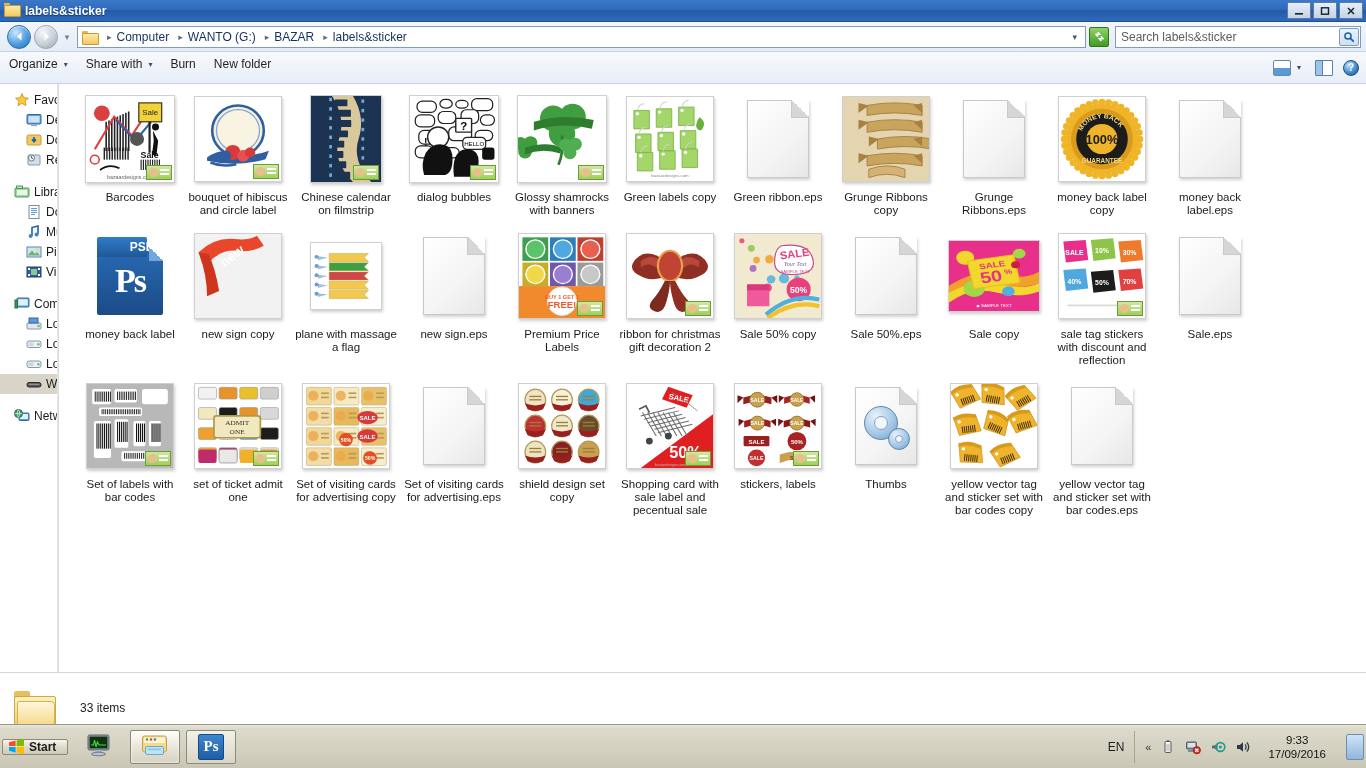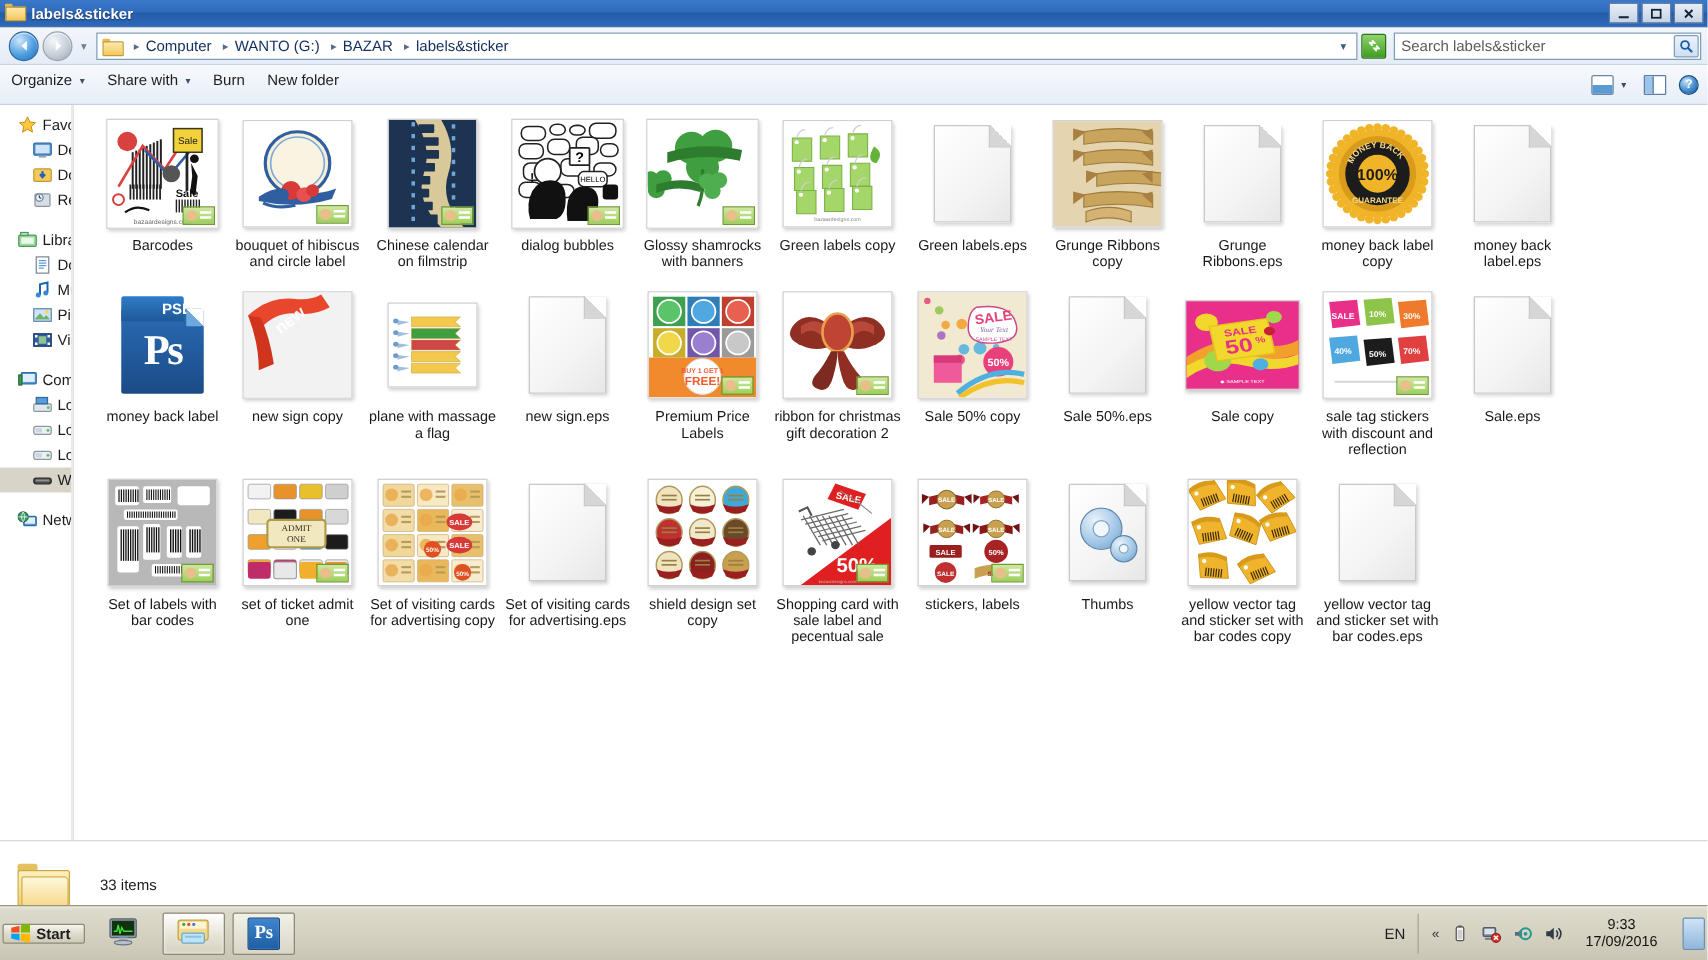--- a/index.html
+++ b/index.html
@@ -839,21 +839,21 @@
                 <text x="50" y="95" font-size="5" text-anchor="middle" fill="#888" font-family="sans-serif">bazaardesigns.com</text>
               </svg>
             </div>
           </div>
           <div class="caption">Green labels copy</div>
         </div>
         <div class="tile">
           <div class="thumb-wrap">
             <div class="doc"></div>
           </div>
-          <div class="caption">Green labels.eps</div>
+          <div class="caption">Green ribbon.eps</div>
         </div>
         <div class="tile">
           <div class="thumb-wrap">
             <div class="photo">
               <svg width="86" height="84" viewBox="0 0 100 100" preserveAspectRatio="none" style="display:block;background:#e4d4b0">
                 <rect width="100" height="100" fill="#e4d4b0"></rect>
                 <path d="M28 10 q32 -6 64 0 l0 12 q-32 -6 -64 0 z" fill="#c9a45c" stroke="#9d7b3c" stroke-width="1"></path>
                 <path d="M18 7 l12 3 l-12 9 z" fill="#a88142"></path>
                 <path d="M92 7 l-10 3 l10 9 z" fill="#a88142"></path>
                 <path d="M28 30 q32 -6 64 0 l0 12 q-32 -6 -64 0 z" fill="#c9a45c" stroke="#9d7b3c" stroke-width="1"></path>

